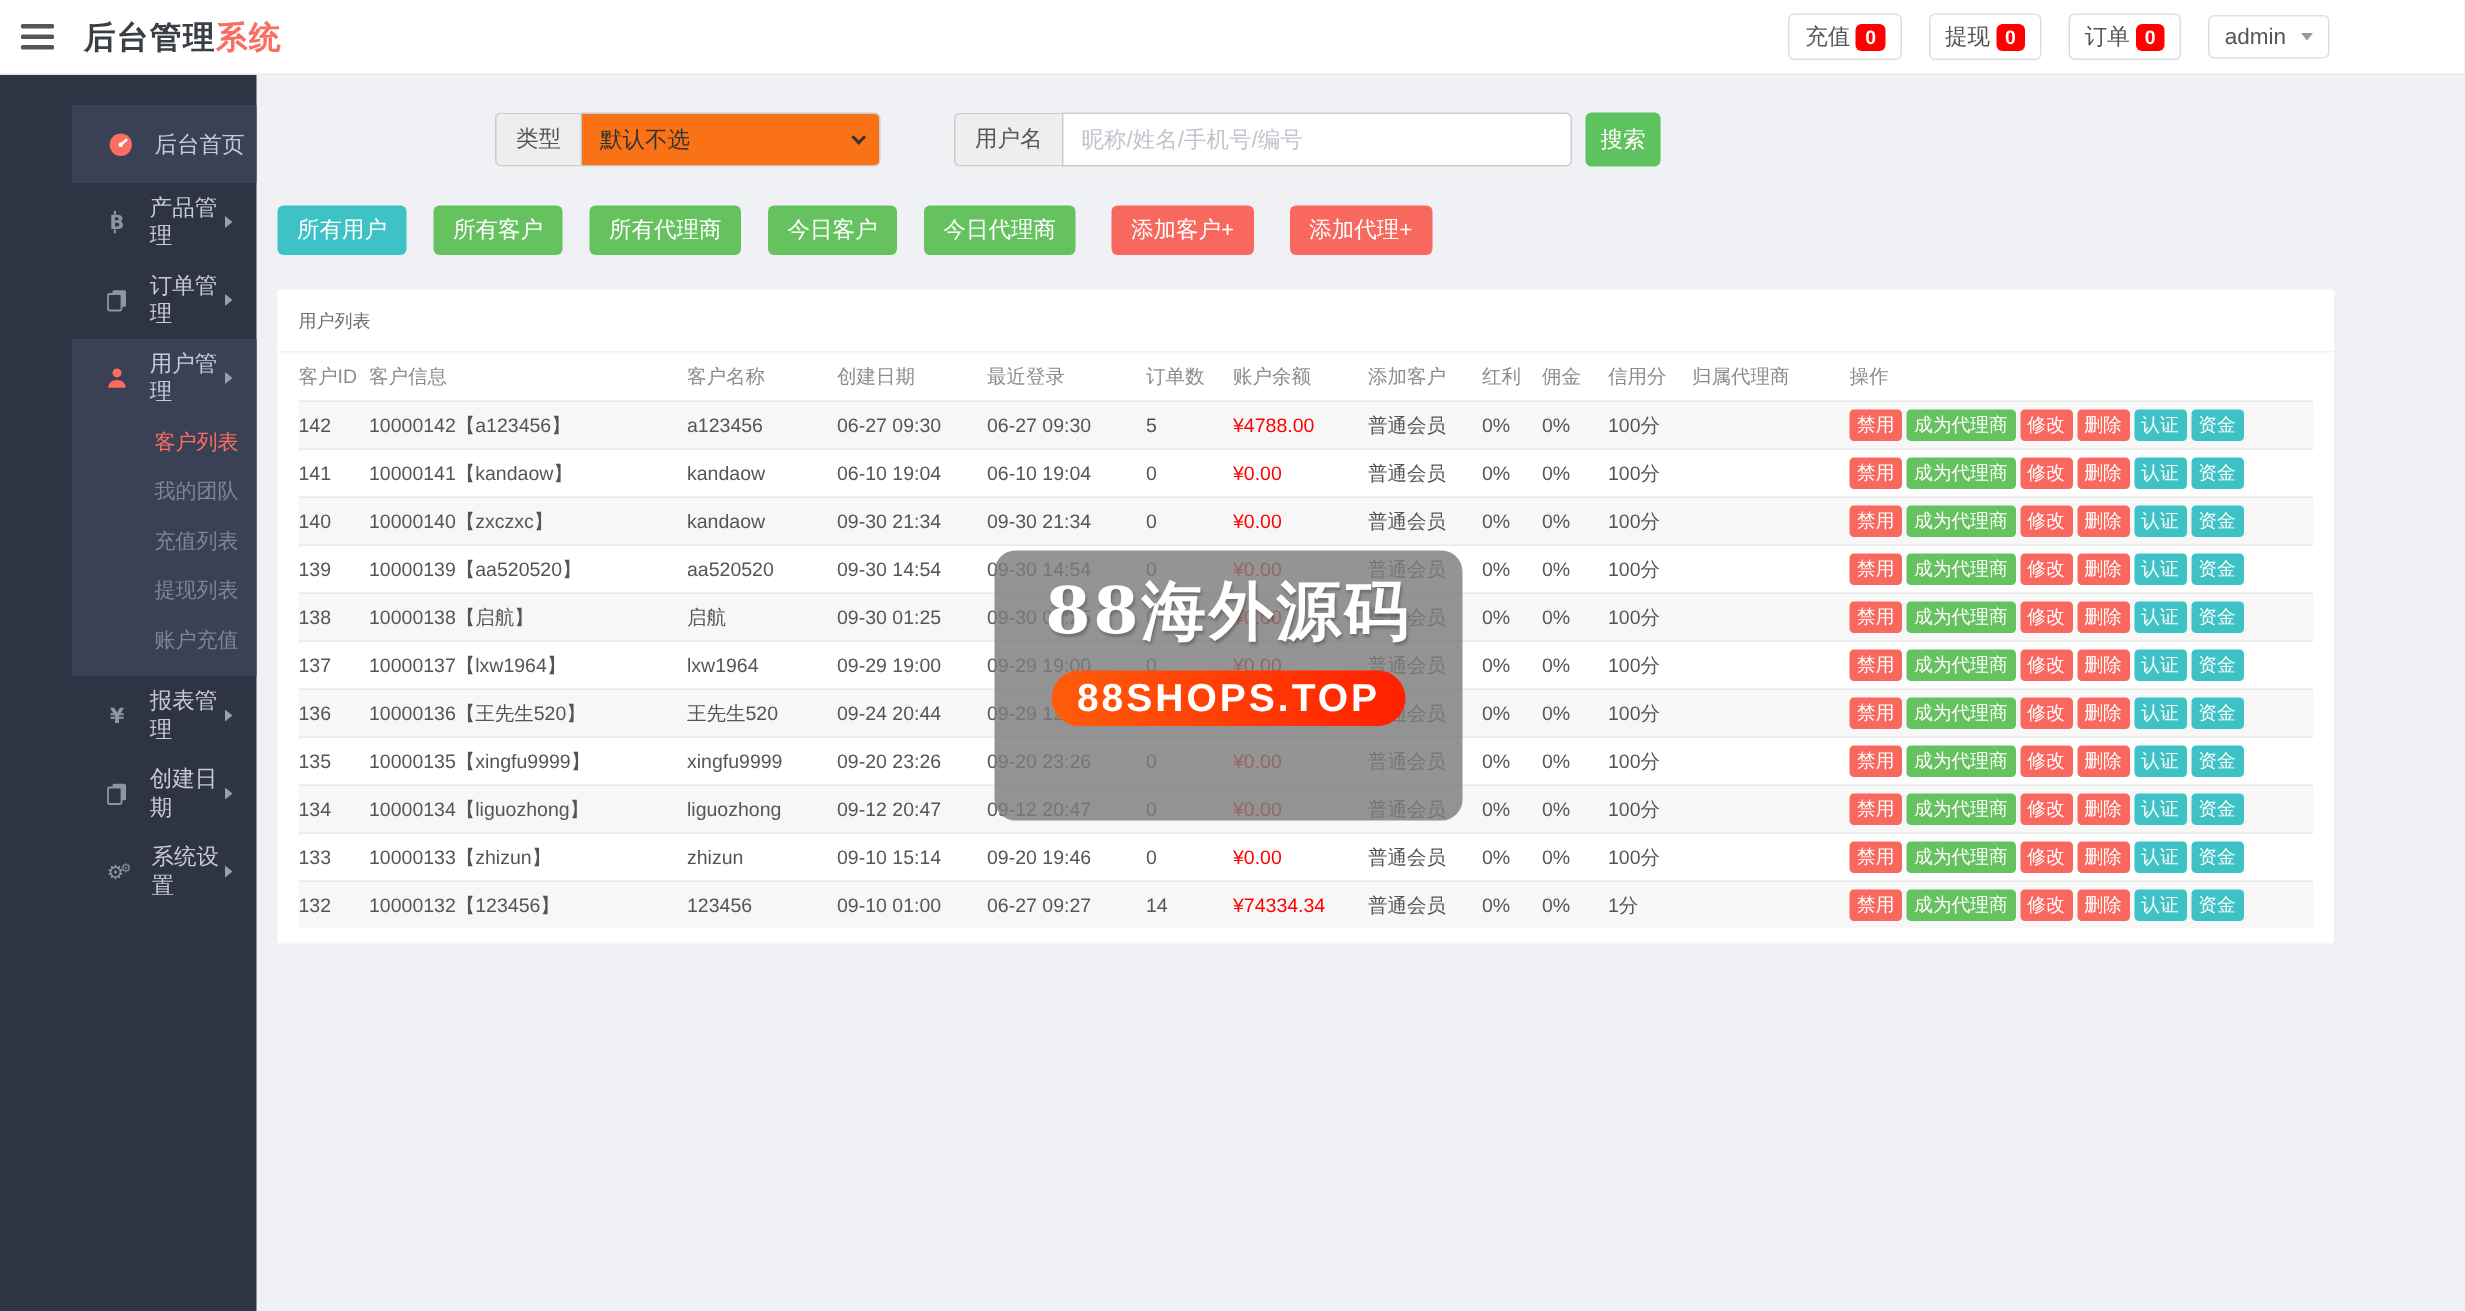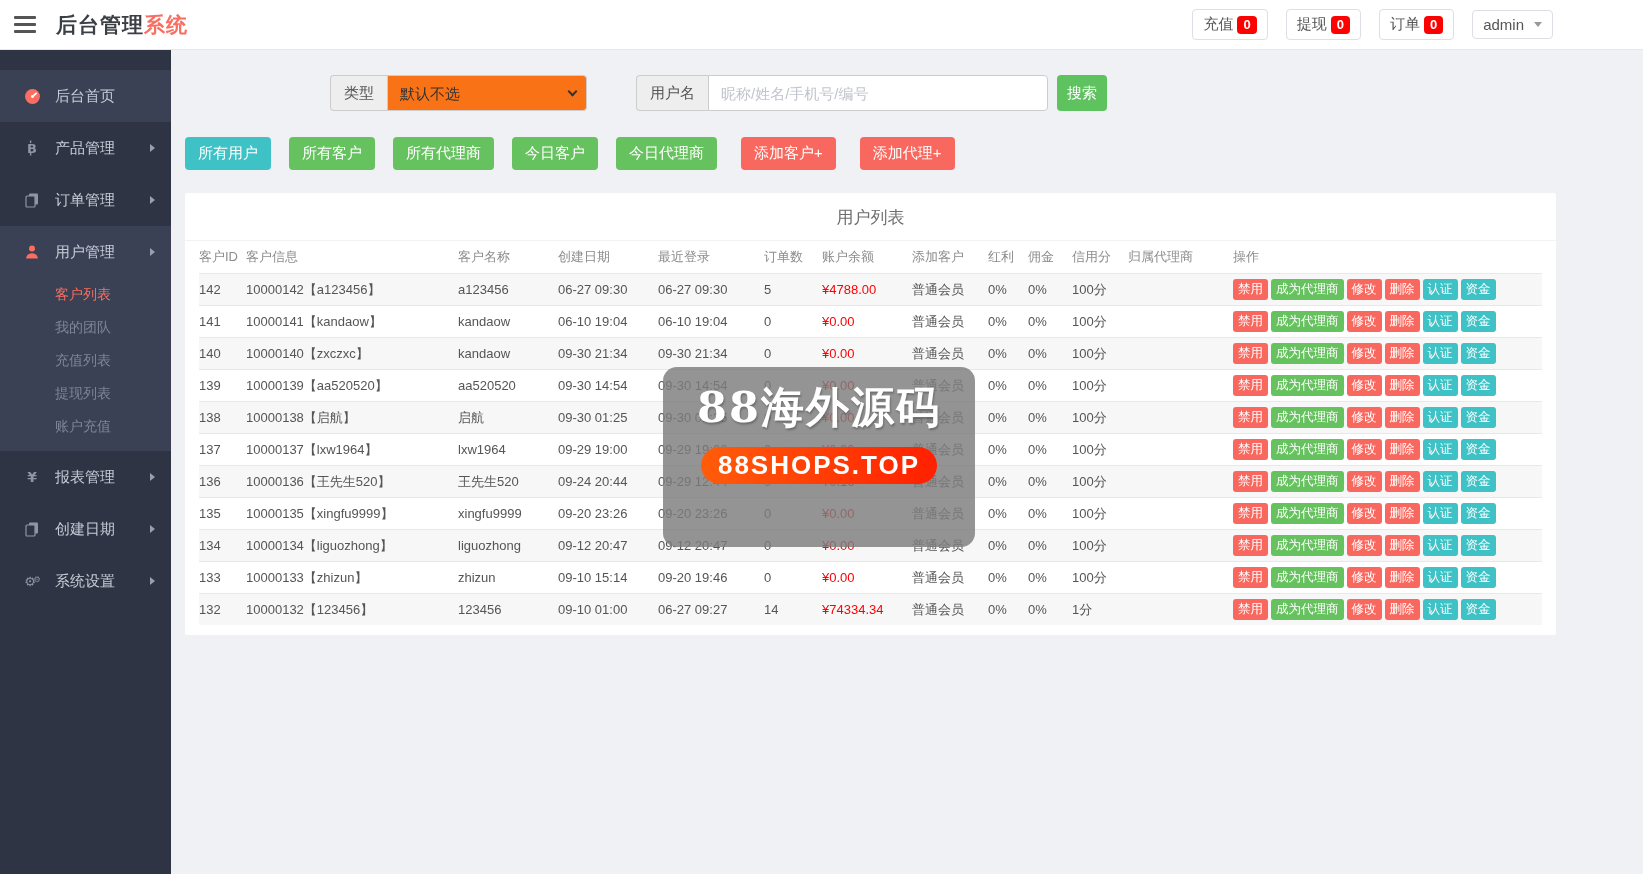--- a/index.html
+++ b/index.html
@@ -22,21 +22,21 @@
   .header-right { margin-left: auto; margin-right: 90px; display: flex; align-items: center; gap: 18px; }
   .hbtn {
     background: #fff; border: 1px solid #dcdfe3; border-radius: 4px;
     padding: 5px 10px; font-size: 15px; color: #555; cursor: pointer;
     display: inline-flex; align-items: center; gap: 4px;
   }
   .badge { background: #ff0000; color: #fff; font-size: 13px; font-weight: bold; border-radius: 4px; padding: 1px 6px; line-height: 16px; }
   .caret-down { display: inline-block; width: 0; height: 0; border-left: 4px solid transparent; border-right: 4px solid transparent; border-top: 5px solid #999; margin-left: 6px; }
 
   
-  .sidebar { position: absolute; top: 50px; left: 0; width: 171px; bottom: 0; background: #2f3444; padding-top: 20px; z-index: 10; }
+  .sidebar { position: absolute; top: 50px; left: 0; width: 171px; bottom: 0; background: #2f3444; padding-top: 20px; z-index: 10; padding-left: 48px; }
   .side-item { height: 52px; display: flex; align-items: center; padding-left: 22px; color: #c6cbd6; font-size: 15px; cursor: pointer; }
   .side-item .sicon { width: 20px; margin-right: 13px; display: inline-flex; justify-content: center; }
   .side-item.hl, .side-group.hl { background: #3a4154; }
   .side-arrow { margin-left: auto; margin-right: 16px; width: 0; height: 0; border-top: 4px solid transparent; border-bottom: 4px solid transparent; border-left: 5px solid #98a0b0; }
   .submenu { padding-bottom: 8px; }
   .sub-item { height: 33px; line-height: 33px; padding-left: 55px; font-size: 14px; color: #7d8596; cursor: pointer; }
   .sub-item.active { color: #fa6e61; }
   svg text { font-family: "DejaVu Sans", sans-serif; }
 
   
@@ -76,21 +76,21 @@
     color: #fff; font-size: 15px; margin-right: 18px; cursor: pointer;
     font-family: "Liberation Sans", "DejaVu Sans", sans-serif;
   }
   .qbtn.sp { margin-left: 6px; }
   .btn-teal { background: #3ec2c5; }
   .btn-green { background: #66c25f; }
   .btn-red { background: #f9685e; }
 
   
   .card { background: #fff; margin: 23px 87px 0 14px; border-radius: 2px; padding-bottom: 10px; }
-  .card-title { font-size: 17px; color: #6d6d6d; padding: 13px 14px 11px 14px; border-bottom: 1px solid #f2f2f2; text-align: center; }
+  .card-title { font-size: 12px; color: #6d6d6d; padding: 13px 14px 11px 14px; border-bottom: 1px solid #f2f2f2; }
   table.users { width: calc(100% - 28px); margin: 0 14px; border-collapse: collapse; font-size: 13px; color: #555; }
   table.users th {
     text-align: left; font-weight: normal; color: #8c8c8c;
     padding: 7px 8px 7px 0; white-space: nowrap;
   }
   table.users td { padding: 5px 8px 5px 0; border-top: 1px solid #e8e8e8; white-space: nowrap; }
   table.users tbody tr:nth-child(odd) { background: #f7f7f7; }
   td.money { color: #ff0000; }
   .abtn {
     border: none; border-radius: 3px; color: #fff; font-size: 12.5px;

